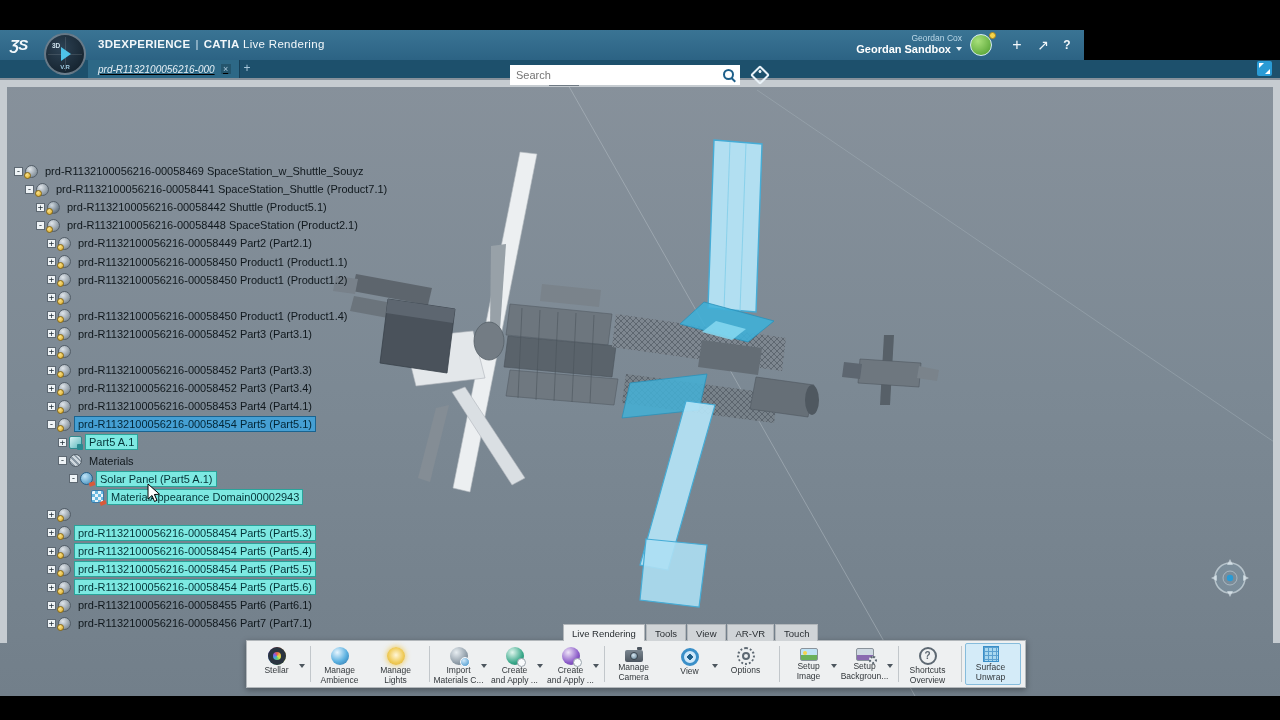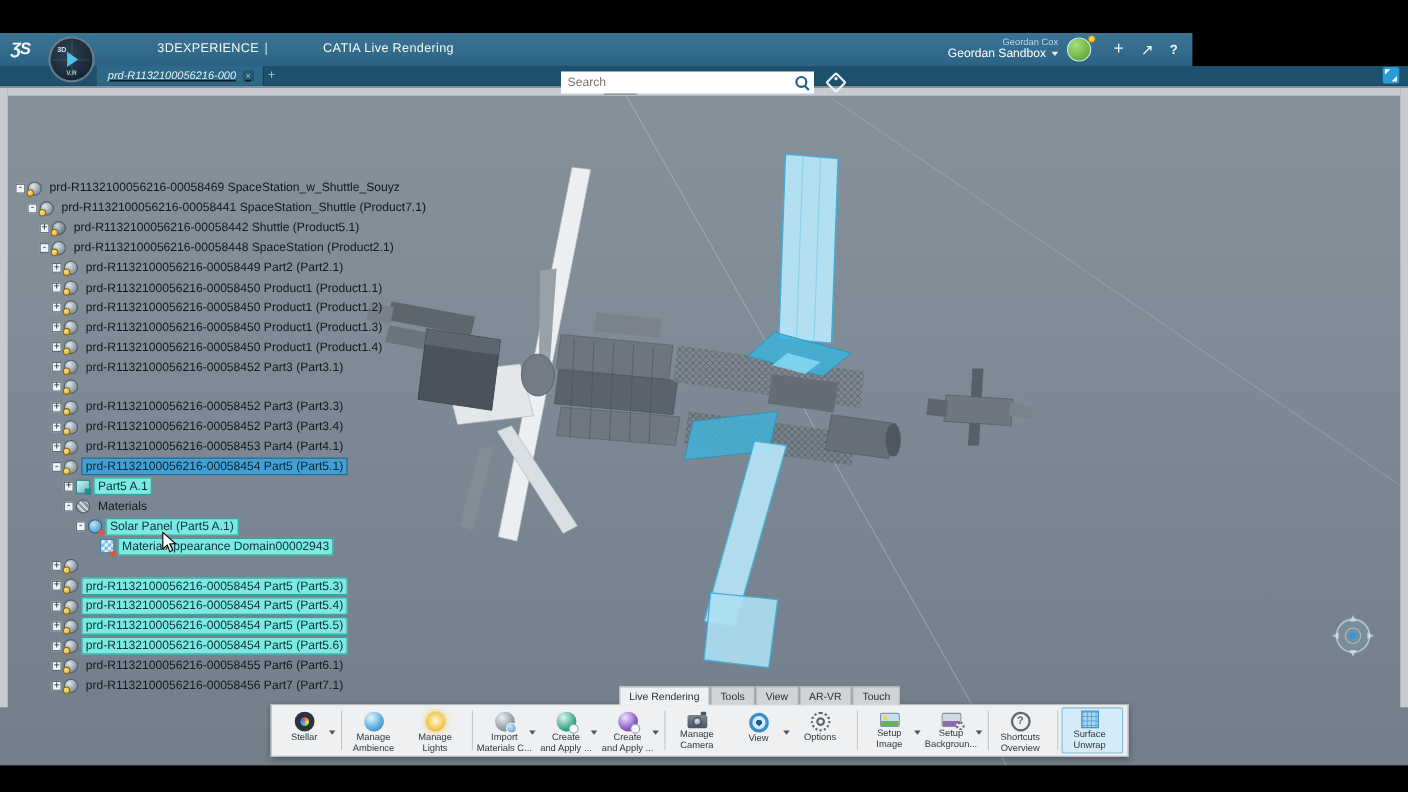--- a/index.html
+++ b/index.html
@@ -4,31 +4,31 @@
 <style>
   html,body{margin:0;padding:0;background:#000;}
   #stage{position:relative;width:1280px;height:720px;background:#000;overflow:hidden;
          font-family:"Liberation Sans",sans-serif;-webkit-font-smoothing:antialiased;}
 
   
   .topbar{position:absolute;left:0;top:30px;width:1084px;height:30px;
           background:linear-gradient(180deg,#3a7494,#2c6384);color:#fff;z-index:8;}
   .ds-logo{position:absolute;left:10px;top:6px;font:italic bold 15px "Liberation Sans",sans-serif;color:#f4f9fc;letter-spacing:-1px;}
   .brand{position:absolute;left:98px;top:8px;font-size:11.5px;color:#f2f7fa;letter-spacing:.3px;white-space:nowrap;}
-  .brand .b{font-weight:normal;margin-left:45px;}
+  .brand .b{font-weight:bold;}
   .brand .sep{margin:0 5px;color:#cfe2ee;}
   .search-wrap{position:absolute;left:510px;top:35px;width:230px;height:20px;background:#fff;display:flex;align-items:center;z-index:9;justify-content:space-between;}
   .search{flex:1;border:none;outline:none;font:11px "Liberation Sans",sans-serif;padding:0 6px;color:#444;background:transparent;}
   .mag-icon{width:16px;height:16px;position:relative;margin-right:3px;flex:0 0 16px;}
   .mag-icon::before{content:"";position:absolute;left:2px;top:2px;width:7px;height:7px;border:2px solid #1d5f8a;border-radius:50%;}
   .mag-icon::after{content:"";position:absolute;right:1px;bottom:2px;width:5px;height:2px;background:#1d5f8a;transform:rotate(45deg);}
   .tag-icon{position:absolute;left:753px;top:38px;width:10px;height:10px;border:2px solid #e9f2f8;transform:rotate(45deg);border-radius:2px;}
   .tag-icon::after{content:"";position:absolute;left:1px;top:1px;width:3px;height:3px;border-radius:50%;background:#e9f2f8;}
   .user-name{position:absolute;right:122px;top:3px;font-size:8.5px;color:#bcd8e8;text-align:right;}
-  .user-ws{position:absolute;right:122px;top:13px;font-size:11px;font-weight:normal;color:#fff;display:flex;align-items:center;margin-left:24px;}
+  .user-ws{position:absolute;right:122px;top:13px;font-size:11px;font-weight:bold;color:#fff;display:flex;align-items:center;margin-left:24px;}
   .dd-caret{width:0;height:0;border-left:3.5px solid transparent;border-right:3.5px solid transparent;border-top:4px solid #e8f2f8;display:inline-block;margin-left:5px;}
   .avatar{position:absolute;right:92px;top:4px;width:22px;height:22px;border-radius:50%;
           background:radial-gradient(circle at 35% 30%,#a8e07a,#4a9a2a);border:1px solid #d8ecf5;box-sizing:border-box;}
   .avatar-badge{position:absolute;right:88px;top:2px;width:7px;height:7px;border-radius:50%;background:#f5d44a;border:1px solid #a8861d;box-sizing:border-box;}
   .hicon{position:absolute;top:6px;width:18px;height:18px;font-size:14px;line-height:18px;text-align:center;color:#f2f7fa;}
   .hicon.plus{right:58px;font-size:16px;}
   .hicon.share{right:32px;}
   .hicon.help{right:8px;font-weight:bold;font-size:12px;}
 
   
@@ -293,21 +293,20 @@
         <span class="tlabel">prd-R1132100056216-00058450 Product1 (Product1.1)</span>
       </div>
       <div class="trow" style="padding-left: 33px;">
         <span class="texp">+</span>
         <span class="t-icon i-part"></span>
         <span class="tlabel">prd-R1132100056216-00058450 Product1 (Product1.2)</span>
       </div>
       <div class="trow" style="padding-left: 33px;">
         <span class="texp">+</span>
         <span class="t-icon i-part"></span>
-        <span class="tlabel">prd-R1132100056216-00058450 Product1 (Product1.3)</span>
       </div>
       <div class="trow" style="padding-left: 33px;">
         <span class="texp">+</span>
         <span class="t-icon i-part"></span>
         <span class="tlabel">prd-R1132100056216-00058450 Product1 (Product1.4)</span>
       </div>
       <div class="trow" style="padding-left: 33px;">
         <span class="texp">+</span>
         <span class="t-icon i-part"></span>
         <span class="tlabel">prd-R1132100056216-00058452 Part3 (Part3.1)</span>

